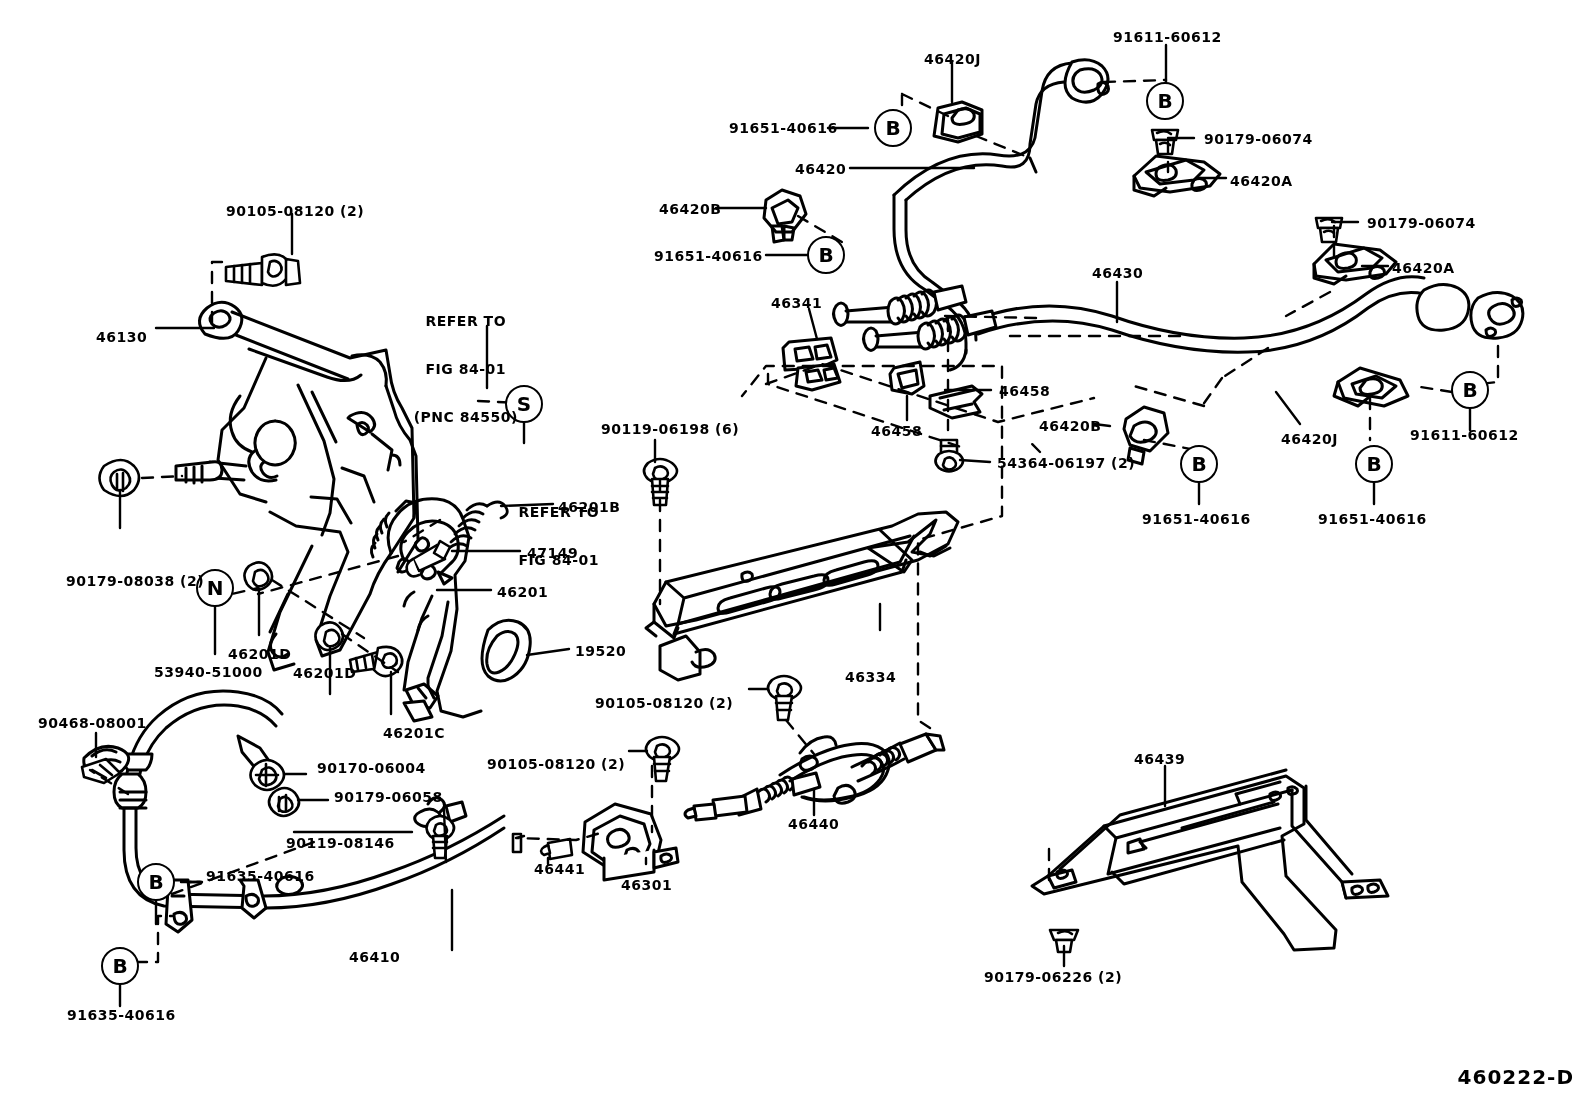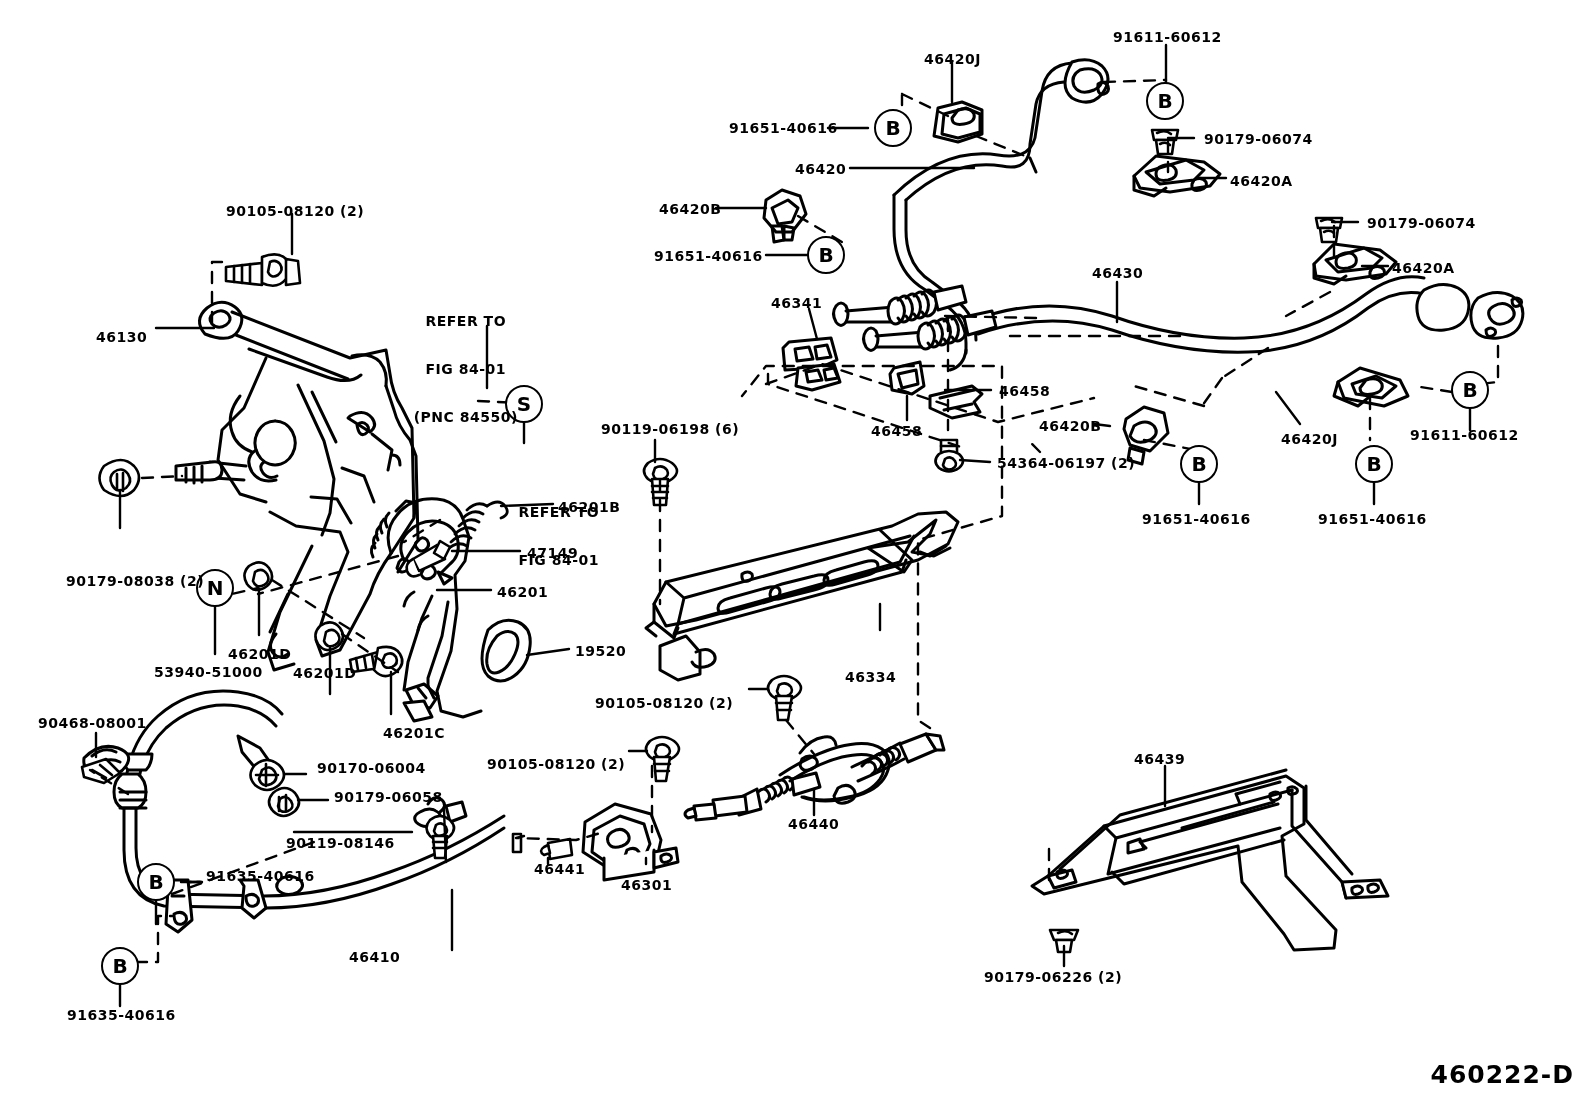--- a/index.html
+++ b/index.html
@@ -17,21 +17,21 @@
     letter-spacing:0.5px;
     color:#000;
     white-space:pre;
     line-height:22px;
   }
   .lbl.center{transform:translateX(-50%);text-align:center;}
   .lbl.multi{line-height:24px;}
   .figno{
     position:absolute;right:18px;bottom:10px;
     font-family:"DejaVu Sans", sans-serif;
-    font-weight:700;font-size:25px;letter-spacing:1px;color:#000;
+    font-weight:700;font-size:20px;letter-spacing:1px;color:#000;
   }
   .circ{
     position:absolute;width:34px;height:34px;border:2.6px solid #000;
     border-radius:50%;background:#fff;
     display:flex;align-items:center;justify-content:center;
     font-family:"DejaVu Sans", sans-serif;font-weight:700;font-size:20px;color:#000;
     transform:translate(-50%,-50%);
   }
 </style>
 </head>

